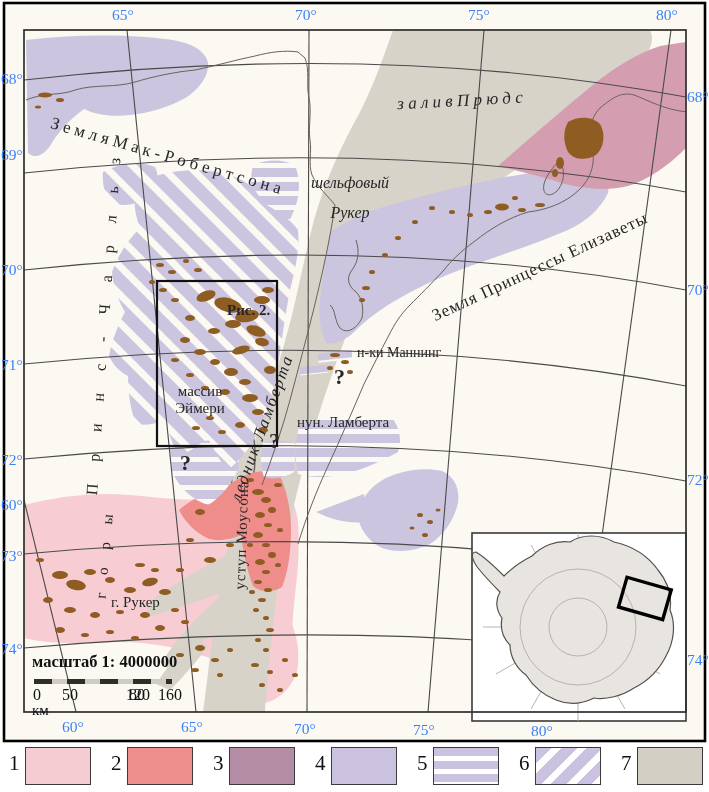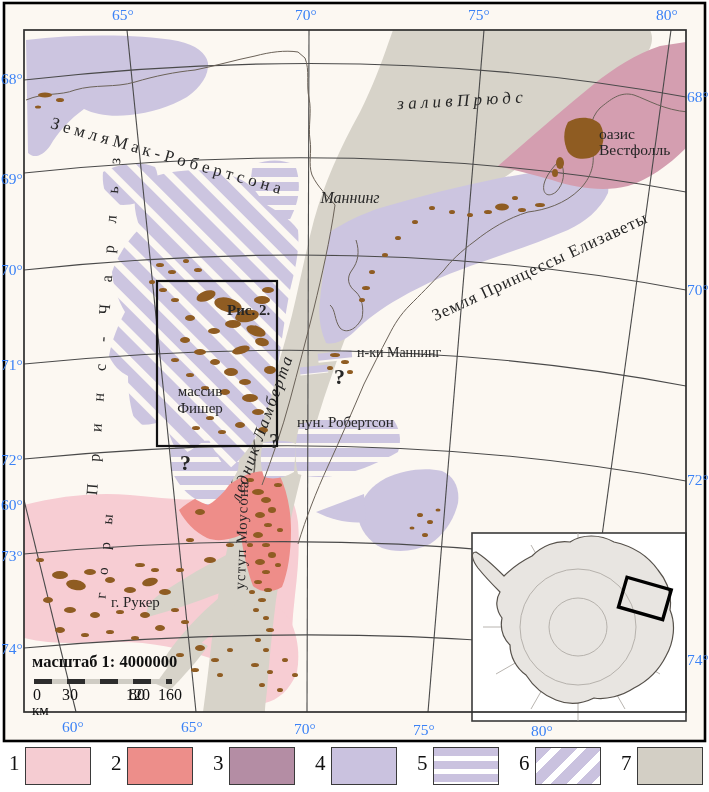--- a/index.html
+++ b/index.html
@@ -285,45 +285,42 @@
     </g>
 
     <rect x="24" y="30" width="662" height="682" fill="none" stroke="#2e2e2e" stroke-width="1.7"></rect>
     <rect x="4" y="3" width="701" height="738" fill="none" stroke="#000" stroke-width="2.6"></rect>
   </svg>
 
   <div class="maplabel" style="left:166px;top:156px;font-size:17px;transform:translate(-50%,-50%) rotate(16deg);">З е м л я  М а к - Р о б е р т с о н а</div>
 
   <div class="maplabel" style="left:460px;top:101px;font-size:17px;font-style:italic;transform:translate(-50%,-50%) rotate(-3deg);">з а л и в   П р ю д с</div>
 
-  <div class="maplabel" style="left:599px;top:126px;font-size:15.5px;line-height:1.05;">
-    <div>оазис</div>
-    <div>Вестфолль</div>
-  </div>
 
   <div class="maplabel" style="left:350px;top:198px;font-size:16px;font-style:italic;text-align:center;line-height:1.85;transform:translate(-50%,-50%);">
-    <div>Маннинг</div>
+    <div>шельфовый</div>
+    <div>Рукер</div>
   </div>
 
   <div class="maplabel" style="left:540px;top:267px;font-size:17px;letter-spacing:1px;transform:translate(-50%,-50%) rotate(-25deg);">Земля Принцессы Елизаветы</div>
 
   <div class="maplabel" style="left:104px;top:322px;font-size:16px;letter-spacing:9px;transform:translate(-50%,-50%) rotate(-86deg);">П р и н с - Ч а р л ь з</div>
 
   <div class="maplabel" style="left:105px;top:553px;font-size:15px;letter-spacing:7px;transform:translate(-50%,-50%) rotate(-85deg);">г о р ы</div>
 
   <div class="maplabel" style="left:111px;top:594px;font-size:15px;">г. Рукер</div>
 
   <div class="maplabel" style="left:200px;top:399px;font-size:15px;text-align:center;line-height:1.1;transform:translate(-50%,-50%);">
     <div>массив</div>
-    <div>Фишер</div>
+    <div>Эймери</div>
   </div>
 
   <div class="maplabel" style="left:357px;top:345px;font-size:14px;">н-ки Маннинг</div>
 
-  <div class="maplabel" style="left:297px;top:414px;font-size:15px;">нун. Робертсон</div>
+  <div class="maplabel" style="left:297px;top:414px;font-size:15px;">нун. Ламберта</div>
 
   <div class="maplabel" style="left:262px;top:428px;font-size:16.5px;font-style:italic;letter-spacing:2px;transform:translate(-50%,-50%) rotate(-70deg);">ледник Ламберта</div>
 
   <div class="maplabel" style="left:242px;top:535px;font-size:15px;letter-spacing:1px;transform:translate(-50%,-50%) rotate(-88deg);">уступ Моусона</div>
 
   <div class="maplabel" style="left:227px;top:258px;font-size:15px;font-weight:bold;margin-top:44px;">Рис. 2.</div>
 
   <div class="maplabel" style="left:334px;top:364px;font-size:22px;font-weight:bold;">?</div>
   <div class="maplabel" style="left:269px;top:428px;font-size:22px;font-weight:bold;">?</div>
   <div class="maplabel" style="left:180px;top:450px;font-size:22px;font-weight:bold;">?</div>
@@ -333,39 +330,39 @@
   <span class="deg" style="left:468px;top:6px;">75°</span>
   <span class="deg" style="left:656px;top:6px;">80°</span>
 
   <span class="deg" style="left:62px;top:718px;">60°</span>
   <span class="deg" style="left:181px;top:718px;">65°</span>
   <span class="deg" style="left:294px;top:720px;">70°</span>
   <span class="deg" style="left:413px;top:721px;">75°</span>
   <span class="deg" style="left:531px;top:722px;">80°</span>
 
   <span class="deg" style="left:1px;top:70px;">68°</span>
-  <span class="deg" style="left:1px;top:170px;">69°</span>
+  <span class="deg" style="left:1px;top:146px;">69°</span>
   <span class="deg" style="left:1px;top:261px;">70°</span>
   <span class="deg" style="left:1px;top:356px;">71°</span>
   <span class="deg" style="left:1px;top:451px;">72°</span>
   <span class="deg" style="left:1px;top:496px;">60°</span>
   <span class="deg" style="left:1px;top:547px;">73°</span>
   <span class="deg" style="left:1px;top:640px;">74°</span>
 
   <span class="deg" style="left:687px;top:88px;">68°</span>
   <span class="deg" style="left:687px;top:281px;">70°</span>
   <span class="deg" style="left:687px;top:471px;">72°</span>
   <span class="deg" style="left:687px;top:651px;">74°</span>
 
   <div class="scalebox">
     <div class="scale-title">масштаб 1: 4000000</div>
     <div class="scale-bar"></div>
     <div class="scale-ticks">
       <span style="left:9px;">0</span>
-      <span style="left:42px;">30</span>
+      <span style="left:42px;">50</span>
       <span style="left:76px;margin-left:33px;">80</span>
       <span style="left:110px;">120</span>
       <span style="left:142px;">160</span>
     </div>
     <div class="scale-unit">км</div>
   </div>
 
   <div>
     <div class="legend-item" style="left:9px;">
       <span class="legend-num">1</span>

